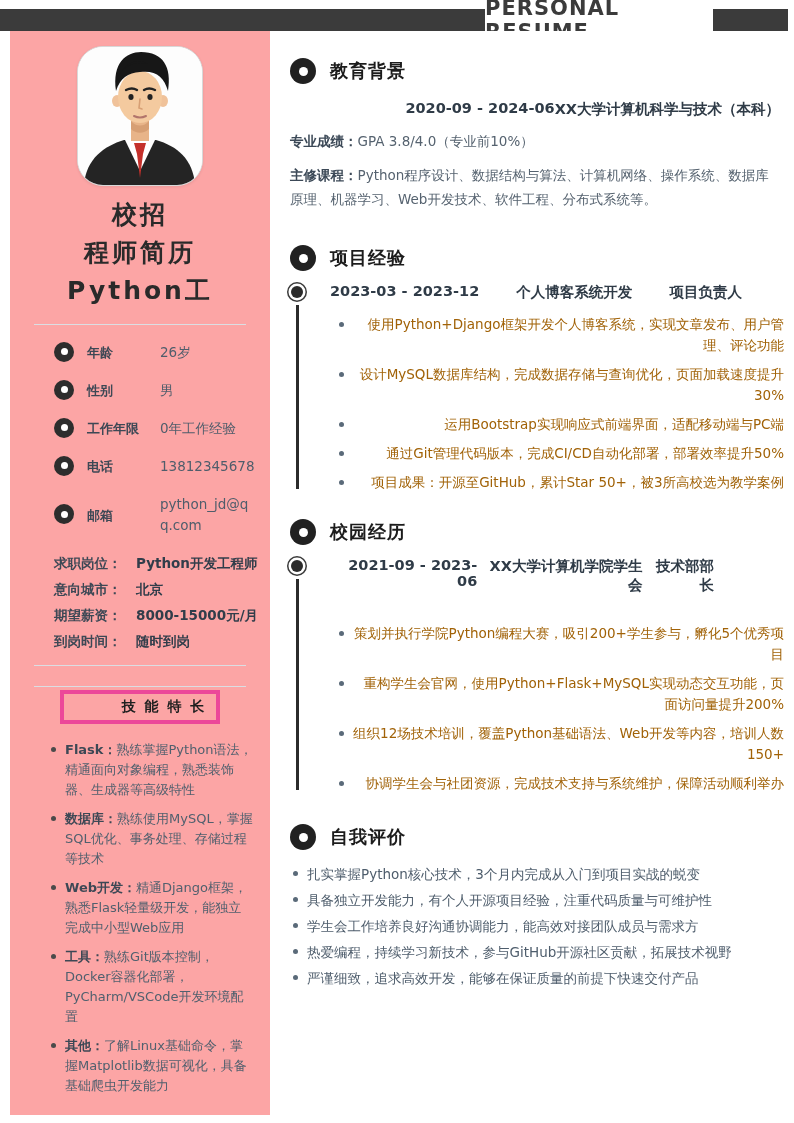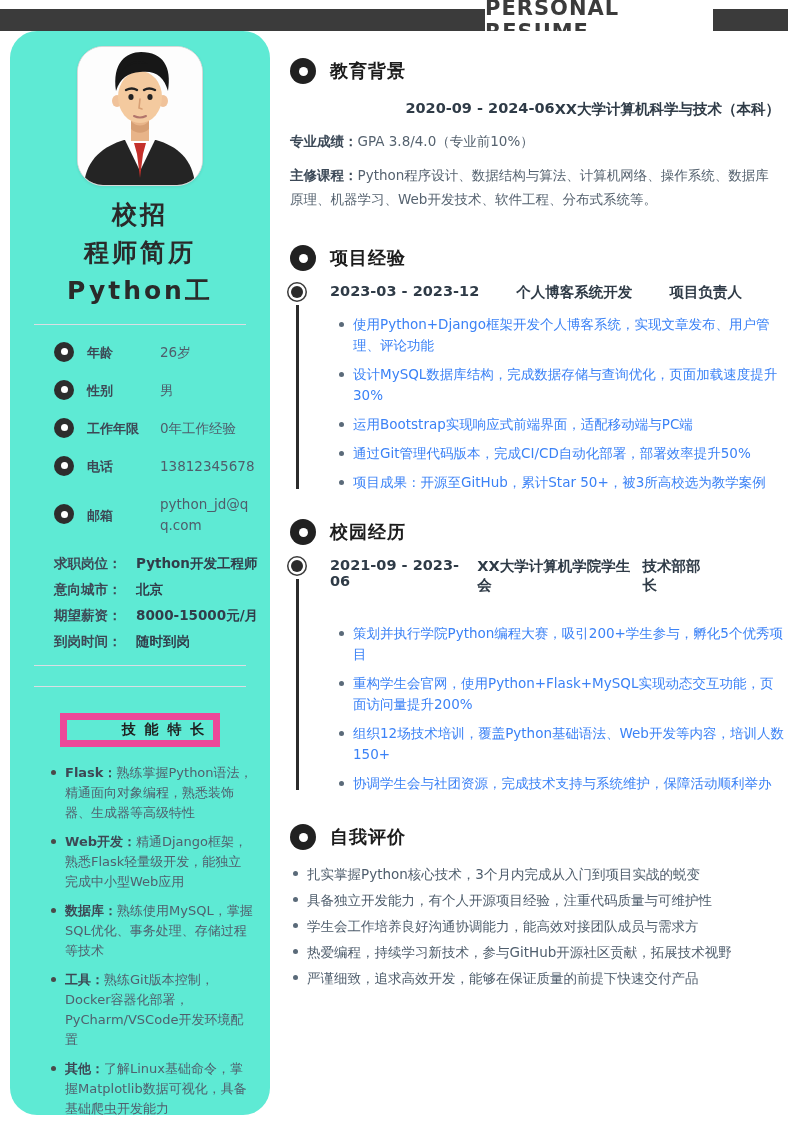--- a/index.html
+++ b/index.html
@@ -18,21 +18,21 @@
   
   .topbar { position: absolute; left: 0; top: 9px; width: 788px; height: 22px; background: #3b3b3b; }
   .banner {
     position: absolute; left: 485px; top: 3px; width: 228px; height: 34px;
     background: #ffffff; display: flex; align-items: center; justify-content: center;
     font-size: 21px; font-weight: bold; letter-spacing: 1px; color: #3b3b3b;
   }
   
   .sidebar {
     position: absolute; left: 10px; top: 31px; width: 260px; height: 1084px;
-    background: #5eead4; overflow: hidden; border-radius: 27px;
+    background: #fca5a5; overflow: hidden;
   }
   .avatar-card {
     width: 126px; height: 140px; margin: 15px auto 0; background: #fff;
     border: 1px solid #d8d8d8; border-radius: 26px; overflow: hidden;
     box-shadow: 0 1px 3px rgba(0,0,0,.08);
   }
   .side-title {
     margin-top: 10px; text-align: center; font-weight: bold;
     font-size: 25px; line-height: 38px; letter-spacing: 3px; color: #2a2a2a;
   }
@@ -41,47 +41,47 @@
   .info-row { display: flex; align-items: center; margin-bottom: 15px; }
   .donut { flex: 0 0 auto; width: 20px; height: 20px; border-radius: 50%; background: #2d2d2d; position: relative; margin-right: 13px; }
   .donut::after { content: ""; position: absolute; left: 50%; top: 50%; width: 7px; height: 7px; margin: -3.5px 0 0 -3.5px; border-radius: 50%; background: #fff; }
   .info-label { width: 73px; font-size: 13px; font-weight: bold; color: #3d4855; padding-top: 3px; }
   .info-value { width: 100px; font-size: 13.5px; color: #4f5d6b; line-height: 21px; padding-top: 2px; word-break: break-all; }
   .intent-list { margin: 18px 0 0 44px; }
   .intent-row { display: flex; margin-bottom: 7px; }
   .intent-label { width: 82px; font-size: 13.5px; font-weight: bold; color: #3d4855; line-height: 19px; }
   .intent-value { font-size: 13.5px; font-weight: bold; color: #313d4a; line-height: 19px; }
   .skills-box {
-    width: 160px; height: 34px; margin: 26px auto 0; border: 7px solid #ec4899;
+    width: 160px; height: 34px; margin: 3px auto 0; border: 4px solid #ec4899;
     display: flex; align-items: center; justify-content: center;
     font-size: 14px; font-weight: bold; letter-spacing: 2px; color: #1f1f1f; padding-left: 48px;
   }
   .skill-list { margin: 16px 16px 0 40px; padding: 0; list-style: none; }
   .skill-list li { position: relative; padding-left: 15px; font-size: 13px; line-height: 20px; color: #51606e; margin-bottom: 9px; }
   .skill-list li::before { content: ""; position: absolute; left: 1px; top: 7px; width: 5px; height: 5px; border-radius: 50%; background: #4a4a4a; }
   .skill-lead { font-weight: bold; color: #3d4855; }
   
   .main { position: absolute; left: 270px; top: 31px; width: 514px; height: 1084px; background: #fff; }
   .sec-head { display: flex; align-items: center; margin-left: 20px; }
   .sec-dot { width: 26px; height: 26px; border-radius: 50%; background: #212121; position: relative; margin-right: 14px; flex: 0 0 auto; }
   .sec-dot::after { content: ""; position: absolute; left: 50%; top: 50%; width: 9px; height: 9px; margin: -4.5px 0 0 -4.5px; border-radius: 50%; background: #fff; }
   .sec-title { font-size: 18px; font-weight: bold; color: #1c1c1c; letter-spacing: 1px; }
   .mt-first { margin-top: 27px; }
   .mt-sec { margin-top: 34px; }
   .edu-head { display: flex; justify-content: flex-end; margin: 16px 4px 0 20px; font-size: 14.5px; font-weight: bold; color: #2f3b47; }
   .detail-row { margin: 10px 4px 0 20px; font-size: 13.5px; line-height: 24px; color: #55626f; }
   .detail-label { font-weight: bold; color: #3c4957; }
-  .entry { position: relative; margin: 12px 0 0 20px; padding-left: 40px; }
+  .entry { position: relative; margin: 12px 0 0 20px; padding-left: 40px; text-align: right; }
   .tl-dot { position: absolute; left: 1px; top: 3px; width: 12px; height: 12px; border-radius: 50%; background: #2b2b2b; box-shadow: 0 0 0 2.5px #eef0f400, 0 0 0 2.5px #ffffff, 0 0 0 4px #3a3a3a; }
   .tl-line { position: absolute; left: 5.5px; top: 22px; bottom: 4px; width: 3px; background: #2b2b2b; }
   .entry-head { display: flex; justify-content: space-between; font-size: 14.5px; font-weight: bold; color: #2f3b47; }
   .pr-project { padding-right: 42px; }
   .pr-campus { padding-right: 70px; }
   .bullets { list-style: none; margin: 12px 0 0; padding: 0 0 0 8px; }
-  .bullets li { position: relative; padding-left: 15px; font-size: 13.5px; line-height: 21px; color: #3b82f6; margin-bottom: 8px; }
+  .bullets li { position: relative; padding-left: 15px; font-size: 13.5px; line-height: 21px; color: #a16207; margin-bottom: 8px; }
   .bullets li::before { content: ""; position: absolute; left: 1px; top: 8px; width: 5px; height: 5px; border-radius: 50%; background: #5a6a79; }
   .bullets.gap-top { margin-top: 28px; }
   .self-bullets { list-style: none; margin: 14px 0 0 22px; padding: 0; }
   .self-bullets li { position: relative; padding-left: 15px; font-size: 13.5px; line-height: 20px; color: #4e5d6c; margin-bottom: 6px; }
   .self-bullets li::before { content: ""; position: absolute; left: 1px; top: 7px; width: 5px; height: 5px; border-radius: 50%; background: #5a6a79; }
 </style>
 </head>
 <body>
 
 <div class="page">
@@ -182,24 +182,24 @@
     <div class="sep"></div>
     <div class="sep" style="margin-top:20px;"></div>
 
     <div class="skills-box">技 能 特 长</div>
 
     <ul class="skill-list">
       <li>
         <span class="skill-lead">Flask：</span><span>熟练掌握Python语法，精通面向对象编程，熟悉装饰器、生成器等高级特性</span>
       </li>
       <li>
+        <span class="skill-lead">数据库：</span><span>熟练使用MySQL，掌握SQL优化、事务处理、存储过程等技术</span>
+      </li>
+      <li>
         <span class="skill-lead">Web开发：</span><span>精通Django框架，熟悉Flask轻量级开发，能独立完成中小型Web应用</span>
-      </li>
-      <li>
-        <span class="skill-lead">数据库：</span><span>熟练使用MySQL，掌握SQL优化、事务处理、存储过程等技术</span>
       </li>
       <li>
         <span class="skill-lead">工具：</span><span>熟练Git版本控制，Docker容器化部署，PyCharm/VSCode开发环境配置</span>
       </li>
       <li>
         <span class="skill-lead">其他：</span><span>了解Linux基础命令，掌握Matplotlib数据可视化，具备基础爬虫开发能力</span>
       </li>
     </ul>
   </div>
 

